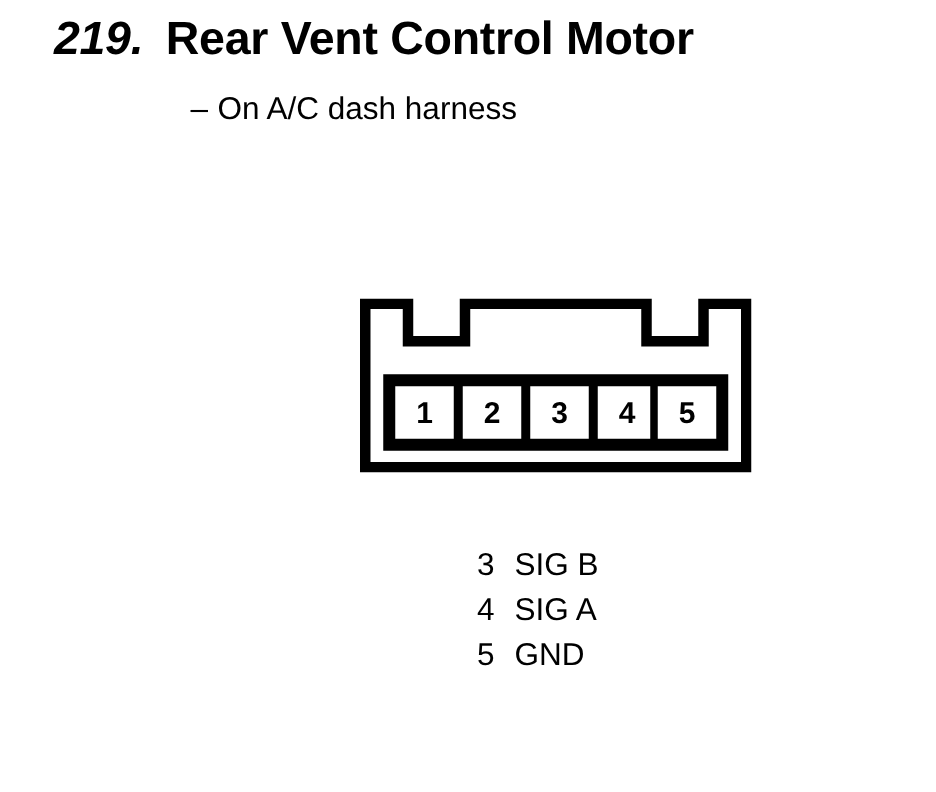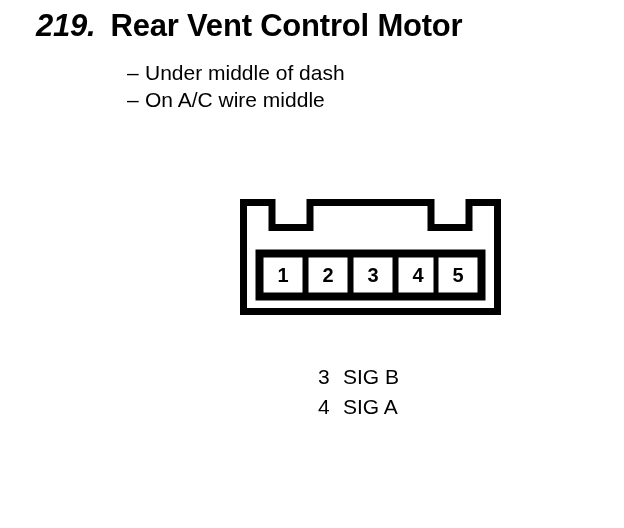--- a/index.html
+++ b/index.html
@@ -86,22 +86,21 @@
   }
 </style>
 </head>
 <body>
 
 <div id="page-title">
   <span class="title-number">219.</span><span class="title-text">Rear Vent Control Motor</span>
 </div>
 
 <div id="detail-list">
-  <span class="detail-row"><span class="dash">–</span><span>Under middle of dash</span></span>
-  <span class="detail-row"><span class="dash">–</span><span>On A/C wire middle</span></span>
+  <span class="detail-row"><span class="dash">–</span><span>On A/C dash harness</span></span>
 </div>
 
 <div id="connector-diagram">
   <svg width="261" height="116" viewBox="0 0 261 116" xmlns="http://www.w3.org/2000/svg">
 
     <path fill="none" stroke="#000000" stroke-width="7" stroke-linejoin="miter" d="M 3.5 3.5
              L 32 3.5
              L 32 28.5
              L 70 28.5
              L 70 3.5
@@ -128,13 +127,14 @@
     <text class="pin-number-text" x="88" y="83" text-anchor="middle">2</text>
     <text class="pin-number-text" x="133" y="83" text-anchor="middle">3</text>
     <text class="pin-number-text" x="178" y="83" text-anchor="middle">4</text>
     <text class="pin-number-text" x="218" y="83" text-anchor="middle">5</text>
   </svg>
 </div>
 
 <div id="pin-legend">
   <span class="legend-row"><span class="legend-pin">3</span><span>SIG B</span></span>
   <span class="legend-row"><span class="legend-pin">4</span><span>SIG A</span></span>
+  <span class="legend-row"><span class="legend-pin">5</span><span>GND</span></span>
 </div>
 
 </body></html>

